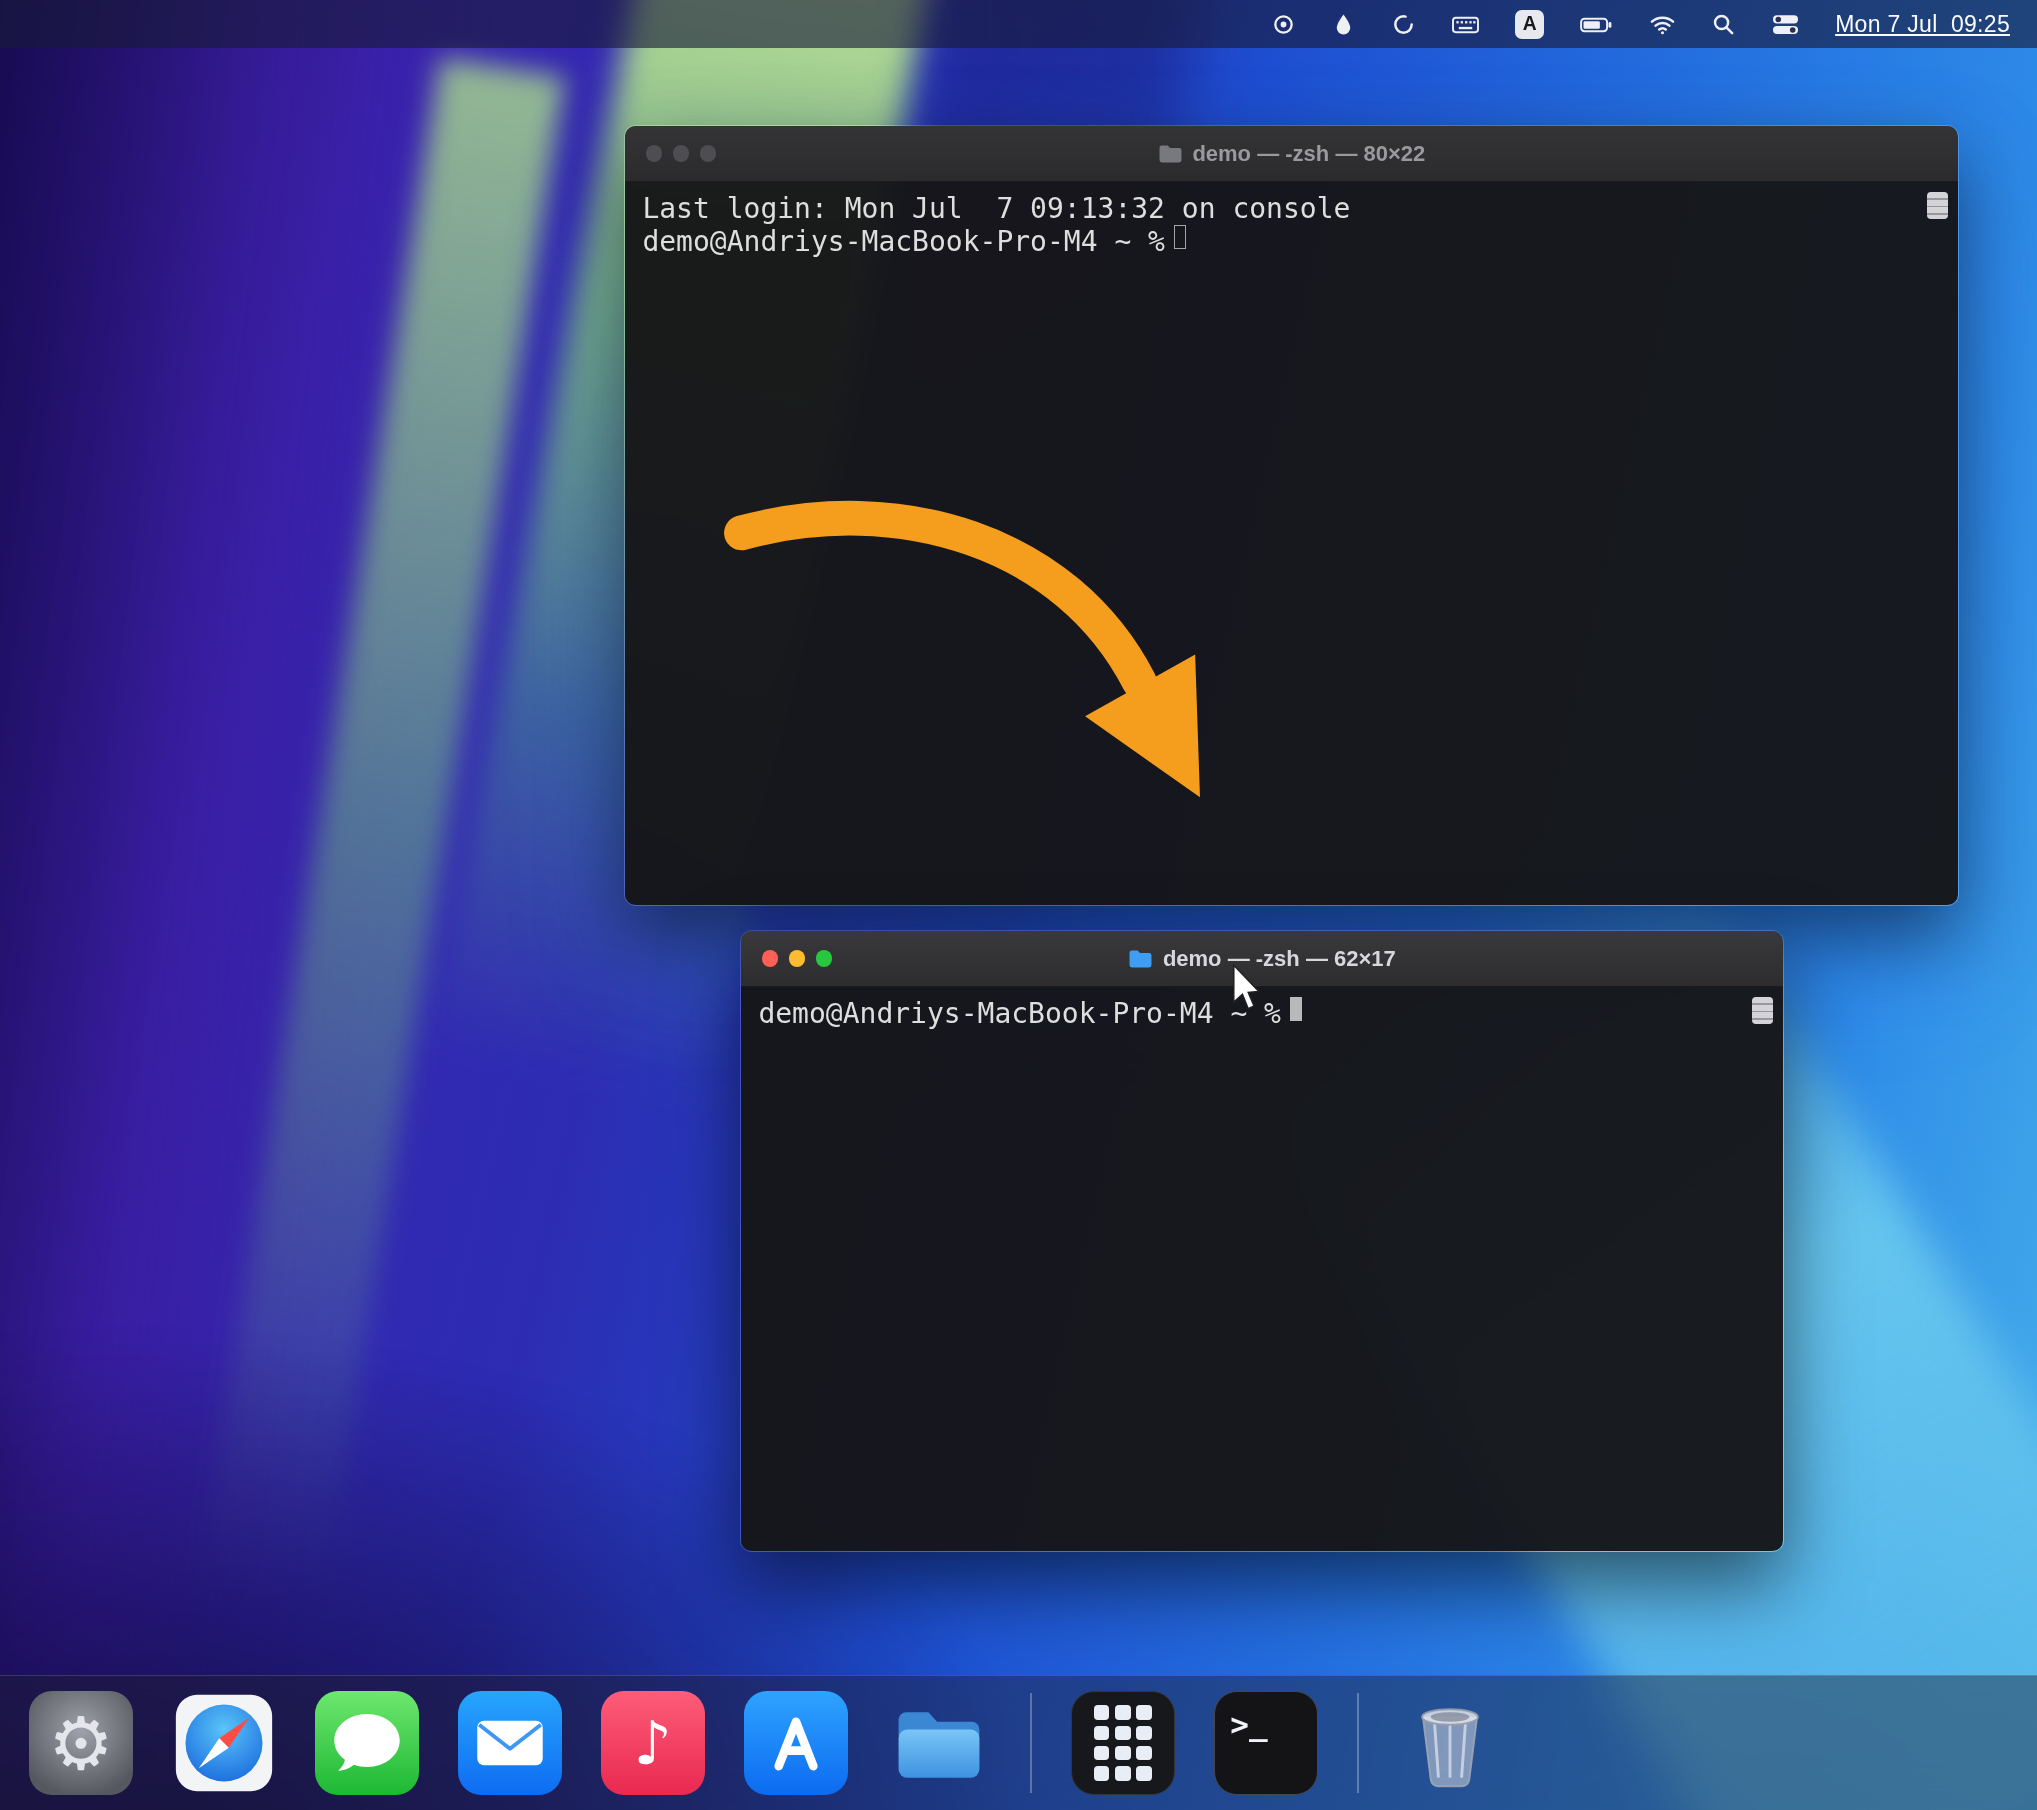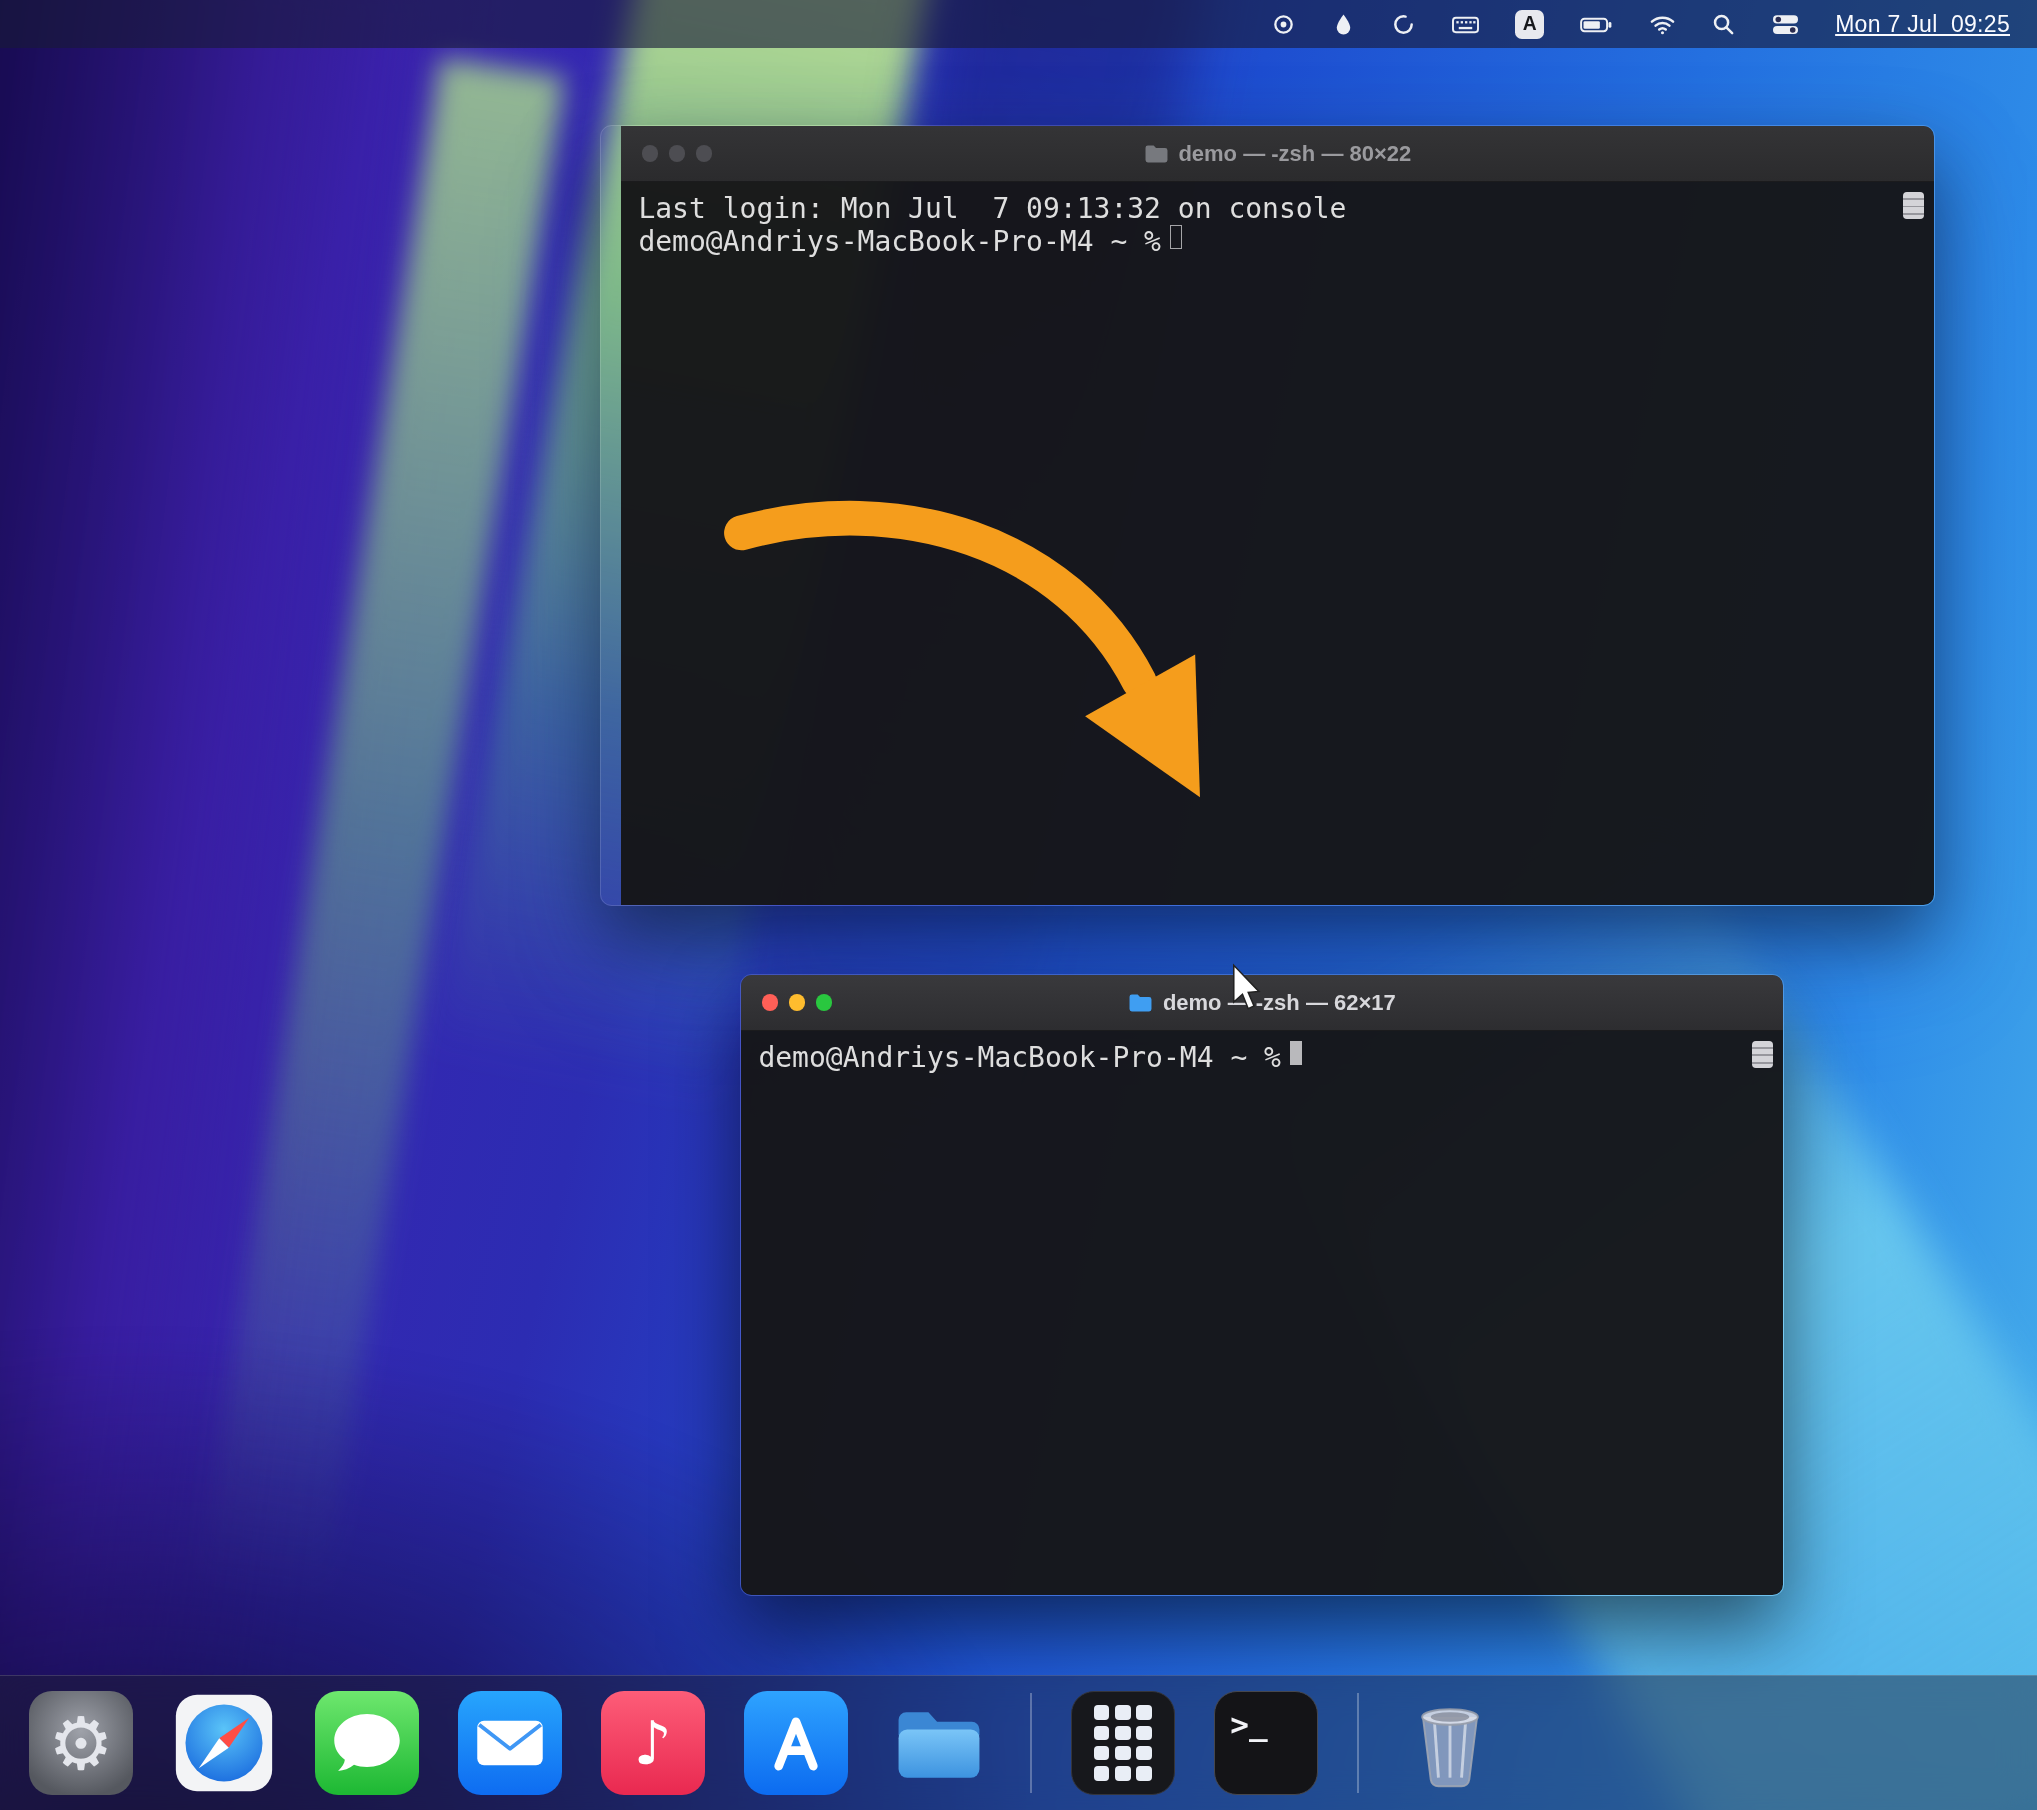--- a/index.html
+++ b/index.html
@@ -41,23 +41,23 @@
   .mi { display:flex; align-items:center; height:29px; }
   .mi svg { display:block; }
   .input-a { width:29px; height:29px; border-radius:6.8px; background:#e8e9ee; color:#17181c;
     font-weight:bold; font-size:19.3px; display:flex; align-items:center; justify-content:center; }
   .clock { font-size:23px; color:#fafbff; letter-spacing:0.3px; white-space:pre;text-decoration:underline; }
 
   
   .window { position:absolute; border-radius:11.6px; overflow:hidden;
     border:1px solid rgba(255,255,255,.14);
     box-shadow:0 33px 77px rgba(0,0,0,.55); }
-  .win-back  { left:600px; top:125px; width:1335px; height:781px; z-index:10;
-    box-shadow:0 33px 77px rgba(0,0,0,.5), 0 58px 116px rgba(50,120,255,.30);padding-left:20px; }
-  .win-front { left:740px; top:930px; width:1044px; height:622px; z-index:30;margin-top:44px; }
+  .win-back  { left:624px; top:125px; width:1335px; height:781px; z-index:10;
+    box-shadow:0 33px 77px rgba(0,0,0,.5), 0 58px 116px rgba(50,120,255,.30); }
+  .win-front { left:740px; top:930px; width:1044px; height:622px; z-index:30; }
 
   .titlebar { height:56px; display:flex; align-items:center; position:relative;
     background:linear-gradient(#39393c,#2d2d30); border-bottom:1px solid #1b1b1d; }
   .win-back .titlebar { background:linear-gradient(#343436,#2b2b2d); }
   .traffic { position:absolute; left:21px; top:0; height:100%; display:flex; align-items:center; gap:10.6px; }
   .dot { width:16.4px; height:16.4px; border-radius:50%; }
   .dot.gray { background:#4d4d52; }
   .dot.red { background:#FF5F57; } .dot.yellow { background:#FEBC2E; } .dot.green { background:#29C73F; }
   .title { flex:1; display:flex; align-items:center; justify-content:center; gap:9.7px;
     font-size:22px; font-weight:700; }

